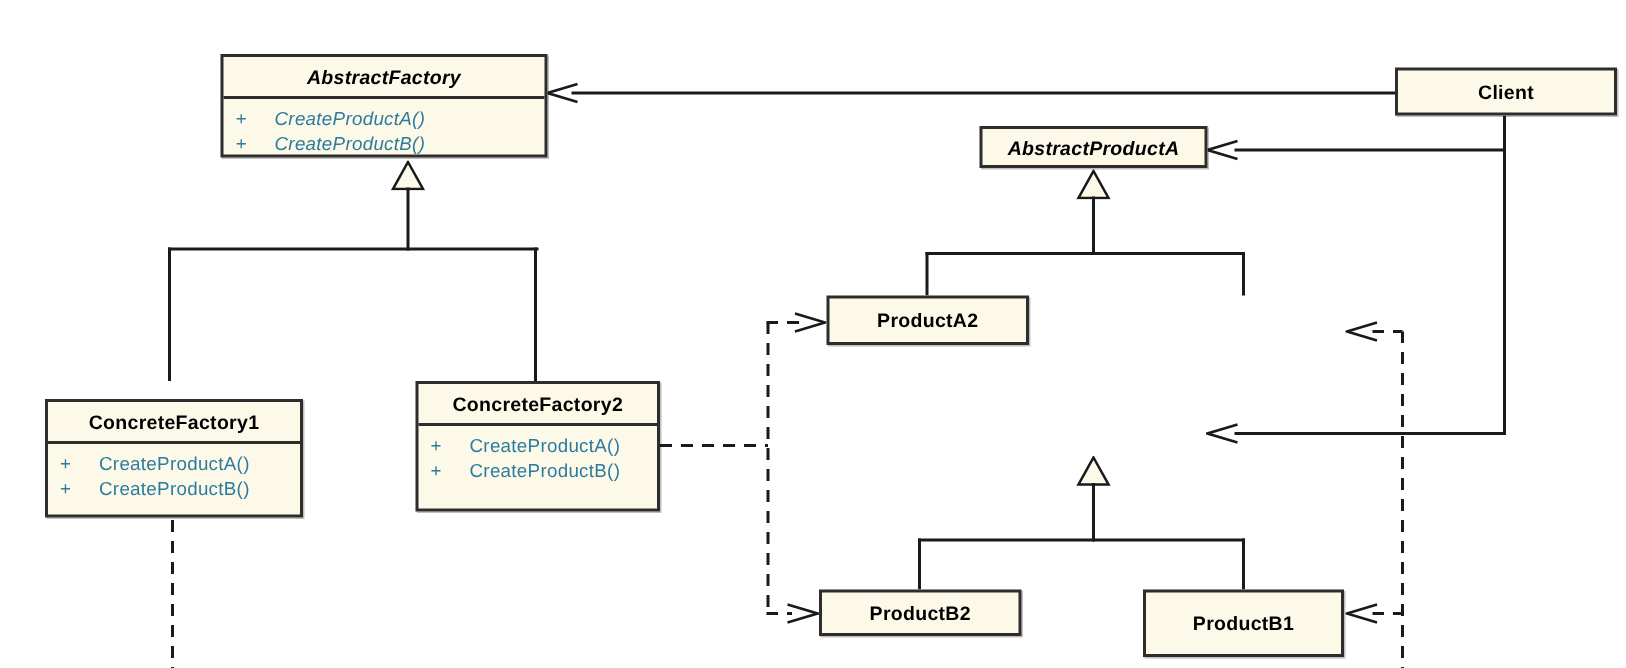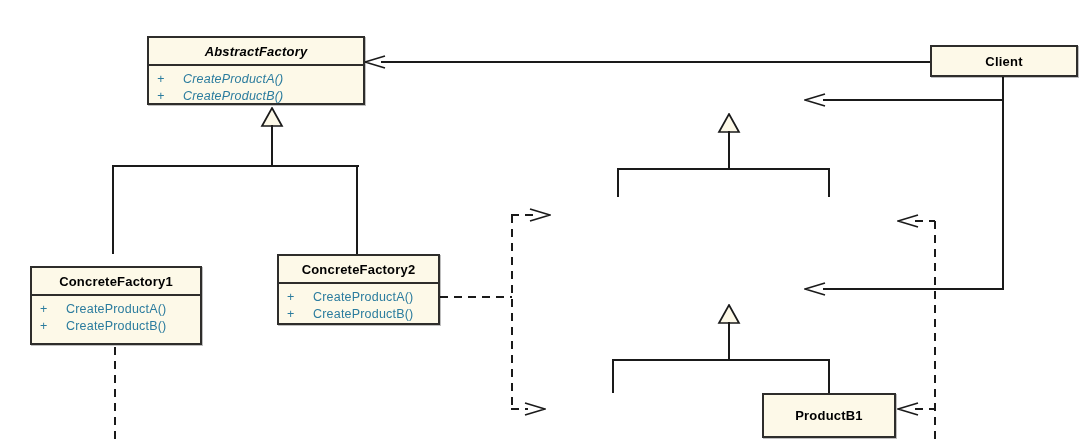--- a/index.html
+++ b/index.html
@@ -144,50 +144,59 @@
         <span class="vis">+</span>
         <span class="sig">CreateProductB()</span>
       </div>
     </div>
   </div>
 
   <div class="uml-class" style="left:930px;top:13px;width:148px;height:32px">
     <div class="uml-title">Client</div>
   </div>
 
-
+  <div class="uml-class abstract" style="left:653px;top:52px;width:152px;height:28px">
+    <div class="uml-title">AbstractProductA</div>
+  </div>
+
+  <div class="uml-class" style="left:551px;top:165px;width:135px;height:33px">
+    <div class="uml-title">ProductA2</div>
+  </div>
 
 
 
   <div class="uml-class two-comp" style="left:30px;top:234px;width:172px;height:79px">
     <div class="uml-title">ConcreteFactory1</div>
     <div class="uml-methods">
       <div class="mrow">
         <span class="vis">+</span>
         <span class="sig">CreateProductA()</span>
       </div>
       <div class="mrow">
         <span class="vis">+</span>
         <span class="sig">CreateProductB()</span>
       </div>
     </div>
   </div>
 
-  <div class="uml-class two-comp" style="left:277px;top:222px;width:163px;height:71px">
+  <div class="uml-class two-comp" style="left:277px;top:222px;width:163px;height:87px">
     <div class="uml-title">ConcreteFactory2</div>
     <div class="uml-methods">
       <div class="mrow">
         <span class="vis">+</span>
         <span class="sig">CreateProductA()</span>
       </div>
       <div class="mrow">
         <span class="vis">+</span>
         <span class="sig">CreateProductB()</span>
       </div>
     </div>
   </div>
 
+  <div class="uml-class" style="left:546px;top:361px;width:135px;height:31px">
+    <div class="uml-title">ProductB2</div>
+  </div>
 
   <div class="uml-class" style="left:762px;top:361px;width:134px;height:45px">
     <div class="uml-title">ProductB1</div>
   </div>
 
 </div>
 
 </body></html>

